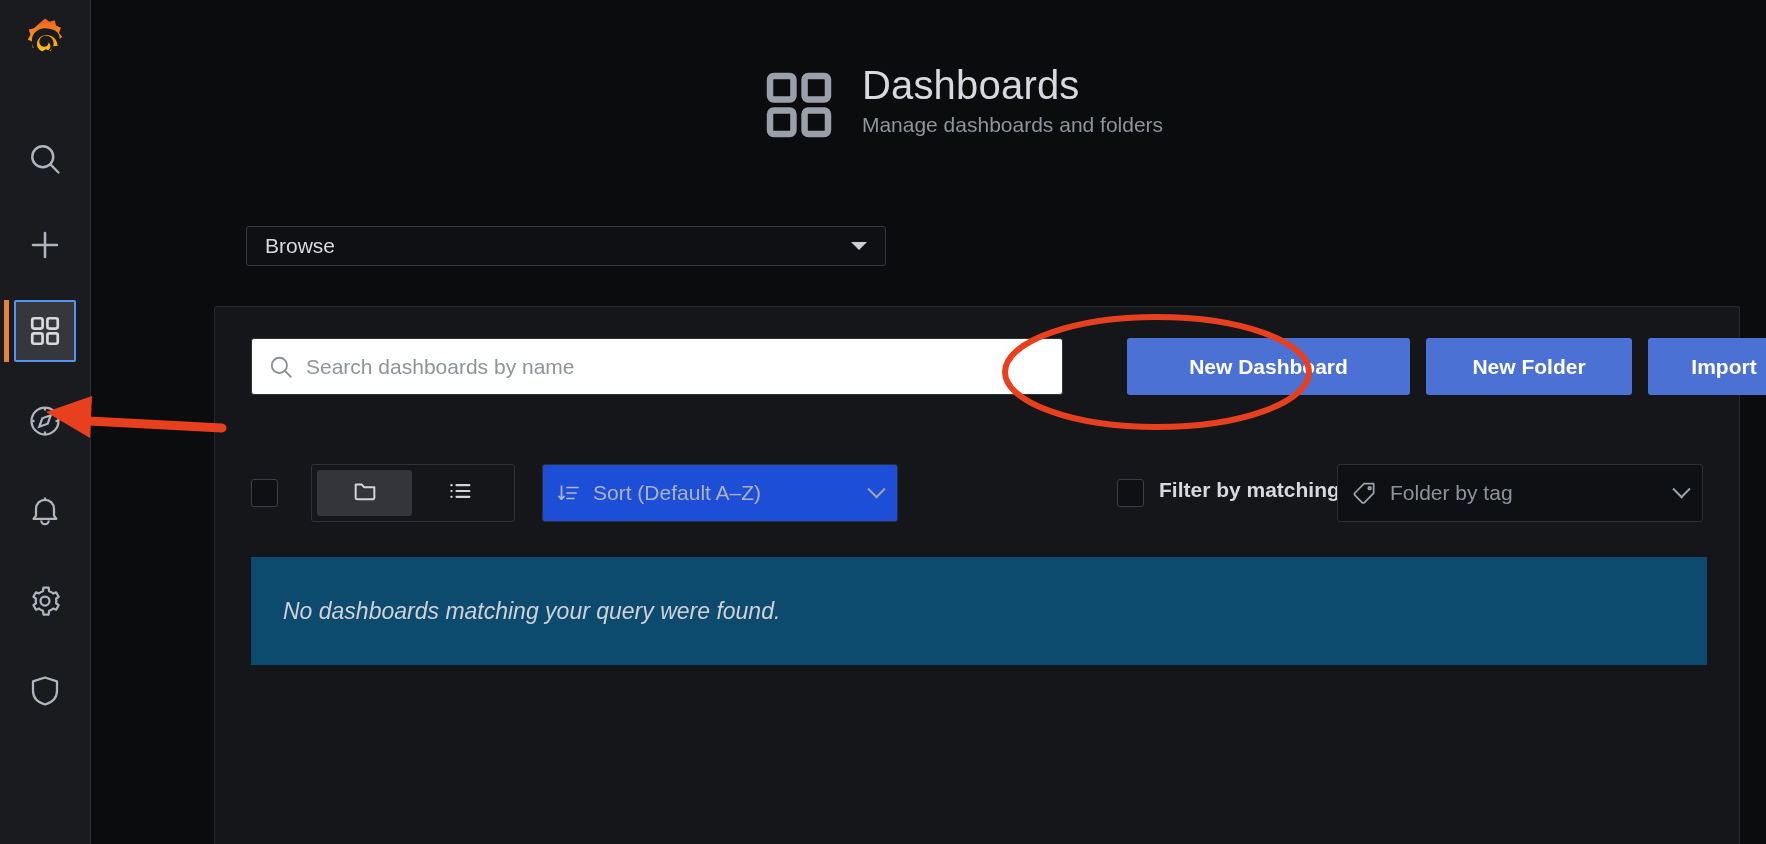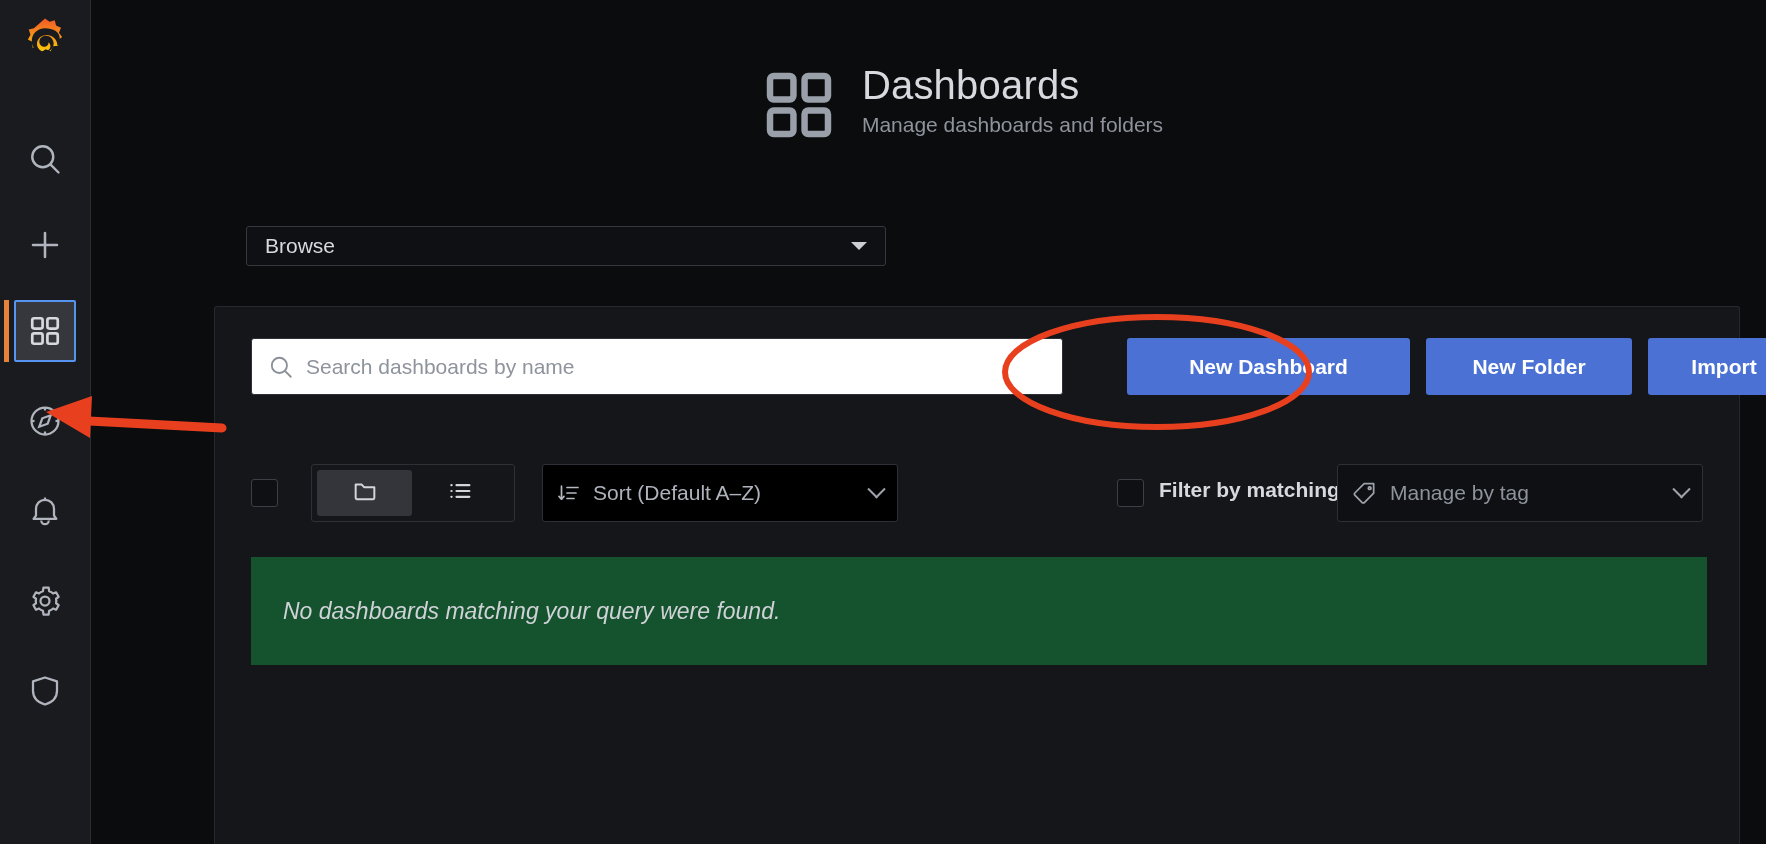--- a/index.html
+++ b/index.html
@@ -142,21 +142,21 @@
   .view-btn {
     width: 95px; height: 46px;
     display: flex; align-items: center; justify-content: center;
     color: #d3d5da; border-radius: 3px;
   }
   .view-btn.active { background: #33353b; }
 
   .sort-select {
     position: absolute; left: 291px; top: 0;
     width: 356px; height: 58px;
-    background: #000000; border: 1px solid #2e3036; border-radius: 3px;
+    background: #1d4ed8; border: 1px solid #2e3036; border-radius: 3px;
     display: flex; align-items: center; padding: 0 14px;
   }
   .sort-icon { color: #b4b8c0; margin-right: 12px; display:flex; }
   .sort-label { font-size: 21px; color: #aeb2ba; flex: 1; }
   .chev {
     width: 13px; height: 13px;
     border-right: 2px solid #9ea3ab; border-bottom: 2px solid #9ea3ab;
     transform: rotate(45deg) translate(-3px,-3px);
   }
 
@@ -174,21 +174,21 @@
     width: 366px; height: 58px;
     background: #0e1013; border: 1px solid #2e3036; border-radius: 3px;
     display: flex; align-items: center; padding: 0 14px;
   }
   .tag-icon { color: #9ea3ab; margin-right: 12px; display:flex; }
   .tag-label { font-size: 21px; color: #8e939c; flex: 1; }
 
   
   .empty-state {
     position: absolute; left: 36px; top: 250px; right: 32px; height: 108px;
-    background: #14532d;
+    background: #0c4a6e;
     display: flex; align-items: center;
     padding-left: 32px;
   }
   .empty-text {
     font-size: 23px; font-style: italic; color: #d0d2d7;
   }
 
   
   .annot { position: absolute; left: 0; top: 0; width: 1766px; height: 844px; pointer-events: none; }
 </style>
@@ -365,21 +365,21 @@
         <div class="starred-box"></div>
         <span class="starred-label">Filter by matching</span>
 
         <div class="tag-select">
           <span class="tag-icon">
             <svg width="26" height="26" viewBox="0 0 24 24" fill="none" stroke="currentColor" stroke-width="1.6">
               <path d="M11.2 3.4H20v8.8l-8.6 8.6a1.4 1.4 0 01-2 0l-6.8-6.8a1.4 1.4 0 010-2z" stroke-linejoin="round"></path>
               <circle cx="16.3" cy="7.5" r="1.25"></circle>
             </svg>
           </span>
-          <span class="tag-label">Manage by tag</span>
+          <span class="tag-label">Folder by tag</span>
           <span class="chev"></span>
         </div>
       </div>
 
       <div class="empty-state">
         <span class="empty-text">No dashboards matching your query were found.</span>
       </div>
     </div>
   </div>
 

